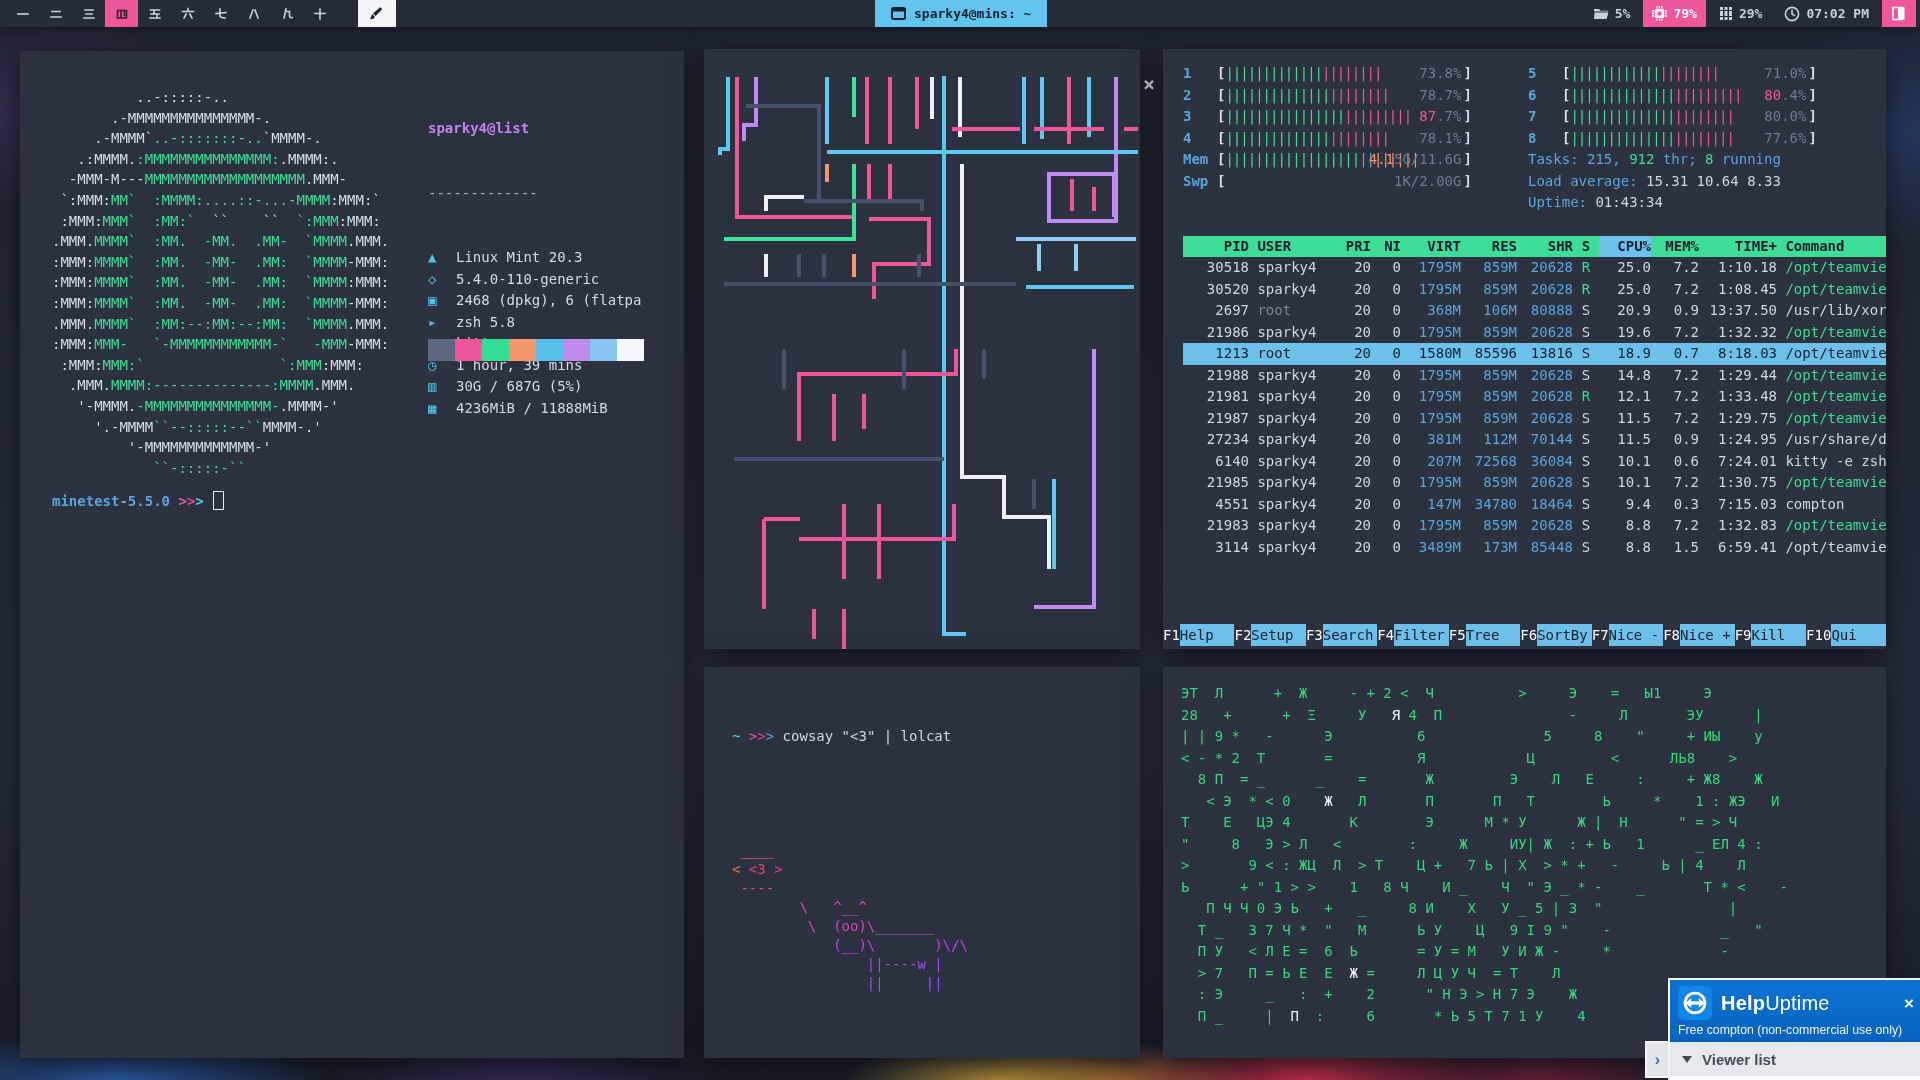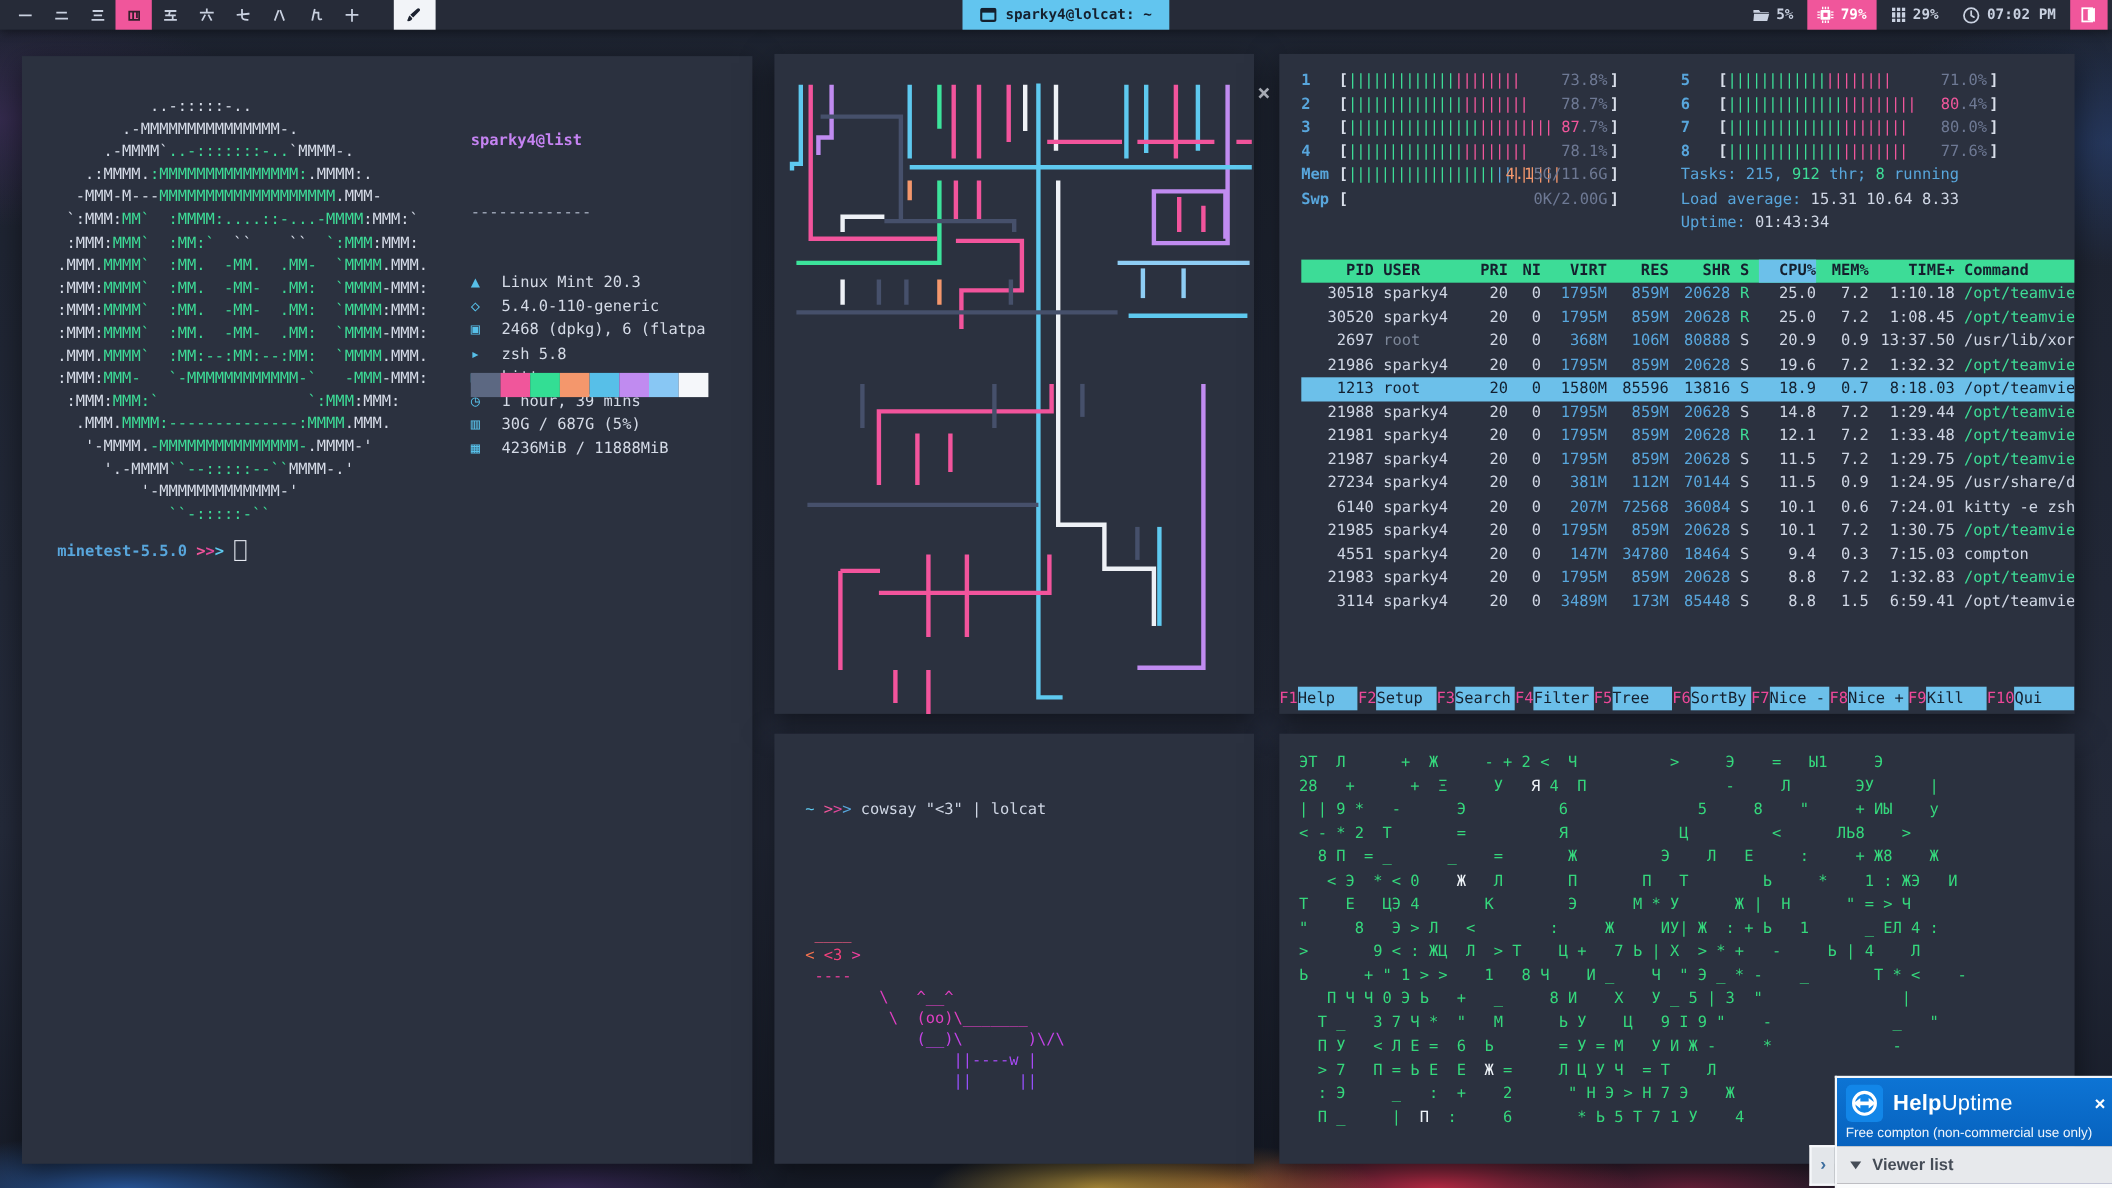--- a/index.html
+++ b/index.html
@@ -66,21 +66,21 @@
   .mpct{position:absolute;right:2px;top:0;letter-spacing:0;color:#6e7994;}
   .seg-line{line-height:21.5px;white-space:pre;}
   .ptable{margin-top:22px;width:703px;}
   .prow{display:flex;height:21.5px;line-height:21.5px;white-space:pre;}
   .prow.head{background:#3ddc97;color:#15202e;font-weight:bold;}
   .prow.head .sortcell{background:#6cc0ea;}
   .prow.hl{background:#6cc0ea;}
   .prow.hl span{color:#132030 !important;}
   .pcell{overflow:hidden;}
   .fnbar{position:absolute;left:0;bottom:3px;width:723px;display:flex;height:22px;line-height:22px;font-size:14px;white-space:pre;overflow:hidden;}
-  .fnkey{color:#ec4899;}
+  .fnkey{color:#ffffff;}
   .fnlabel{background:#6cc0ea;color:#15202e;width:63px;}
   
   .term-pad{position:absolute;left:28px;top:22px;right:8px;bottom:8px;font-size:14px;line-height:19px;white-space:pre;}
   .mtx{position:absolute;left:18px;top:16px;right:4px;bottom:4px;font-size:14px;line-height:21.5px;white-space:pre;overflow:hidden;}
   
   .tv-pop{position:absolute;left:1668px;top:978px;width:252px;height:102px;z-index:60;
     border:2px solid #f5f7fa;border-right:none;font-family:"Liberation Sans",sans-serif;}
   .tv-head{background:linear-gradient(180deg,#0d74d4,#0762be);height:62px;padding:6px 8px 0 8px;box-sizing:border-box;color:#fff;}
   .tv-row{display:flex;align-items:center;gap:9px;}
   .tv-name{font-size:20px;letter-spacing:.2px;}
@@ -158,21 +158,21 @@
     <svg width="16" height="16" viewBox="0 0 16 16">
       <path d="M2.6 13.6c1.8.4 3.1-.2 3.5-1.6l.5-1.5 6.6-6.8c.6-.6.6-1.5 0-2.1s-1.5-.6-2.1 0L4.3 8.4l-1.5.5C1.4 9.3.8 10.6 1.2 12.4z" fill="#20263200"></path>
       <path d="M10.2 1.9c.6-.6 1.6-.6 2.2 0 .6.6.6 1.6 0 2.2L6.6 10 4 7.4 10.2 1.9zM3.4 8.2 5.8 10.6c-.3 1.6-1.3 2.5-3.9 2.7-.5 0-.8-.3-.6-.8C2 11 2.3 9.4 3.4 8.2z" fill="#1c2230"></path>
     </svg>
   </div>
   <div class="task-btn">
     <svg width="15" height="13" viewBox="0 0 15 13">
       <rect x="1" y="1" width="13" height="11" rx="1.5" fill="none" stroke="#15202e" stroke-width="2"></rect>
       <rect x="1" y="1" width="13" height="3.5" fill="#15202e"></rect>
     </svg>
-    <span>sparky4@lolcat: ~</span>
+    <span>sparky4@mins: ~</span>
   </div>
   <div class="tray">
     <div class="tray-item">
       <svg width="16" height="13" viewBox="0 0 16 13">
         <path d="M1 2h5l1.4 1.8H15V4.6H1z" fill="#c9d1e0"></path>
         <path d="M1.6 5.4h13.8L13.6 12H1z" fill="#c9d1e0"></path>
       </svg>
       <span>5%</span>
     </div>
     <div class="tray-item hot">
@@ -292,21 +292,21 @@
       <polyline points="280,300 280,330" fill="none" stroke="#46506b" stroke-width="4"></polyline>
       <polyline points="80,300 80,340" fill="none" stroke="#46506b" stroke-width="4"></polyline>
       <polyline points="330,430 330,460" fill="none" stroke="#46506b" stroke-width="4"></polyline>
     </svg>
 </div>
 
 <div class="win" id="win-htop">
   <div class="htop">
     <div class="meters">
       <div class="mcol" id="htop-col-left"><div class="meter"><span class="mlabel">1</span><span class="mbr">[</span><span class="mbar"><span style="color: rgb(61, 220, 151);">|||||||||||||</span><span style="color: rgb(240, 86, 155);">||||||||</span><span class="mpct"><span style="color: rgb(110, 121, 148);">73.8%</span></span></span><span class="mbr">]</span></div><div class="meter"><span class="mlabel">2</span><span class="mbr">[</span><span class="mbar"><span style="color: rgb(61, 220, 151);">||||||||||||||</span><span style="color: rgb(240, 86, 155);">||||||||</span><span class="mpct"><span style="color: rgb(110, 121, 148);">78.7%</span></span></span><span class="mbr">]</span></div><div class="meter"><span class="mlabel">3</span><span class="mbr">[</span><span class="mbar"><span style="color: rgb(61, 220, 151);">||||||||||||||||</span><span style="color: rgb(240, 86, 155);">|||||||||</span><span class="mpct"><span style="color: rgb(240, 86, 155);">87</span><span style="color: rgb(110, 121, 148);">.7%</span></span></span><span class="mbr">]</span></div><div class="meter"><span class="mlabel">4</span><span class="mbr">[</span><span class="mbar"><span style="color: rgb(61, 220, 151);">||||||||||||||</span><span style="color: rgb(240, 86, 155);">||||||||</span><span class="mpct"><span style="color: rgb(110, 121, 148);">78.1%</span></span></span><span class="mbr">]</span></div><div class="meter"><span class="mlabel">Mem</span><span class="mbr">[</span><span class="mbar"><span style="color: rgb(61, 220, 151);">||||||||||||||||||</span><span style="color: rgb(88, 166, 220);">||</span><span style="color: rgb(244, 151, 108);">||||||</span><span class="mpct"><span style="color: rgb(244, 151, 108);">4.1</span><span style="color: rgb(110, 121, 148);">5G/11.6G</span></span></span><span class="mbr">]</span></div><div class="meter"><span class="mlabel">Swp</span><span class="mbr">[</span><span class="mbar">
-              <span class="mpct"><span style="color: rgb(110, 121, 148);">0K/2.00G</span></span>
+              <span class="mpct"><span style="color: rgb(110, 121, 148);">1K/2.00G</span></span>
             </span><span class="mbr">]</span></div></div>
       <div class="mcol" id="htop-col-right"><div class="meter"><span class="mlabel">5</span><span class="mbr">[</span><span class="mbar"><span style="color: rgb(61, 220, 151);">||||||||||||</span><span style="color: rgb(240, 86, 155);">||||||||</span><span class="mpct"><span style="color: rgb(110, 121, 148);">71.0%</span></span></span><span class="mbr">]</span></div><div class="meter"><span class="mlabel">6</span><span class="mbr">[</span><span class="mbar"><span style="color: rgb(61, 220, 151);">||||||||||||||</span><span style="color: rgb(240, 86, 155);">|||||||||</span><span class="mpct"><span style="color: rgb(240, 86, 155);">80</span><span style="color: rgb(110, 121, 148);">.4%</span></span></span><span class="mbr">]</span></div><div class="meter"><span class="mlabel">7</span><span class="mbr">[</span><span class="mbar"><span style="color: rgb(61, 220, 151);">||||||||||||||</span><span style="color: rgb(240, 86, 155);">||||||||</span><span class="mpct"><span style="color: rgb(110, 121, 148);">80.0%</span></span></span><span class="mbr">]</span></div><div class="meter"><span class="mlabel">8</span><span class="mbr">[</span><span class="mbar"><span style="color: rgb(61, 220, 151);">||||||||||||||</span><span style="color: rgb(240, 86, 155);">||||||||</span><span class="mpct"><span style="color: rgb(110, 121, 148);">77.6%</span></span></span><span class="mbr">]</span></div><div class="seg-line"><span style="color: rgb(88, 166, 220);">Tasks: 215, </span><span style="color: rgb(61, 220, 151);">912</span><span style="color: rgb(88, 166, 220);"> thr; </span><span style="color: rgb(61, 220, 151);">8</span><span style="color: rgb(88, 166, 220);"> running</span></div><div class="seg-line"><span style="color: rgb(88, 166, 220);">Load average: </span><span style="color: rgb(207, 214, 228);">15.31 10.64 8.33</span></div><div class="seg-line"><span style="color: rgb(88, 166, 220);">Uptime: </span><span style="color: rgb(207, 214, 228);">01:43:34</span></div></div>
     </div>
     <div class="ptable" id="htop-table">
         <div class="prow head"><span class="pcell" style="width: 66px; text-align: right;">  PID</span><span class="pcell" style="width: 80px; text-align: left;"> USER</span><span class="pcell" style="width: 42px; text-align: right;">PRI</span><span class="pcell" style="width: 30px; text-align: right;">NI</span><span class="pcell" style="width: 60px; text-align: right;">VIRT</span><span class="pcell" style="width: 56px; text-align: right;">RES</span><span class="pcell" style="width: 56px; text-align: right;">SHR</span><span class="pcell" style="width: 26px; text-align: center;">S</span><span class="pcell sortcell" style="width: 52px; text-align: right;">CPU%</span><span class="pcell" style="width: 48px; text-align: right;">MEM%</span><span class="pcell" style="width: 78px; text-align: right;">TIME+</span><span class="pcell" style="width: auto; flex: 1 1 0%; text-align: left;"> Command</span></div>
         <div class="prow"><span class="pcell" style="width: 66px; text-align: right; color: rgb(207, 214, 228);">30518</span><span class="pcell" style="width: 80px; text-align: left; color: rgb(207, 214, 228);"> sparky4</span><span class="pcell" style="width: 42px; text-align: right; color: rgb(207, 214, 228);">20</span><span class="pcell" style="width: 30px; text-align: right; color: rgb(207, 214, 228);">0</span><span class="pcell" style="width: 60px; text-align: right; color: rgb(88, 166, 220);">1795M</span><span class="pcell" style="width: 56px; text-align: right; color: rgb(88, 166, 220);">859M</span><span class="pcell" style="width: 56px; text-align: right; color: rgb(88, 166, 220);">20628</span><span class="pcell" style="width: 26px; text-align: center; color: rgb(61, 220, 151);">R</span><span class="pcell" style="width: 52px; text-align: right; color: rgb(207, 214, 228);">25.0</span><span class="pcell" style="width: 48px; text-align: right; color: rgb(207, 214, 228);">7.2</span><span class="pcell" style="width: 78px; text-align: right; color: rgb(207, 214, 228);">1:10.18</span><span class="pcell" style="width: auto; flex: 1 1 0%; text-align: left; color: rgb(61, 220, 151);"> /opt/teamview</span></div>
         <div class="prow"><span class="pcell" style="width: 66px; text-align: right; color: rgb(207, 214, 228);">30520</span><span class="pcell" style="width: 80px; text-align: left; color: rgb(207, 214, 228);"> sparky4</span><span class="pcell" style="width: 42px; text-align: right; color: rgb(207, 214, 228);">20</span><span class="pcell" style="width: 30px; text-align: right; color: rgb(207, 214, 228);">0</span><span class="pcell" style="width: 60px; text-align: right; color: rgb(88, 166, 220);">1795M</span><span class="pcell" style="width: 56px; text-align: right; color: rgb(88, 166, 220);">859M</span><span class="pcell" style="width: 56px; text-align: right; color: rgb(88, 166, 220);">20628</span><span class="pcell" style="width: 26px; text-align: center; color: rgb(61, 220, 151);">R</span><span class="pcell" style="width: 52px; text-align: right; color: rgb(207, 214, 228);">25.0</span><span class="pcell" style="width: 48px; text-align: right; color: rgb(207, 214, 228);">7.2</span><span class="pcell" style="width: 78px; text-align: right; color: rgb(207, 214, 228);">1:08.45</span><span class="pcell" style="width: auto; flex: 1 1 0%; text-align: left; color: rgb(61, 220, 151);"> /opt/teamview</span></div>
         <div class="prow"><span class="pcell" style="width: 66px; text-align: right; color: rgb(207, 214, 228);">2697</span><span class="pcell" style="width: 80px; text-align: left; color: rgb(124, 134, 152);"> root</span><span class="pcell" style="width: 42px; text-align: right; color: rgb(207, 214, 228);">20</span><span class="pcell" style="width: 30px; text-align: right; color: rgb(207, 214, 228);">0</span><span class="pcell" style="width: 60px; text-align: right; color: rgb(88, 166, 220);">368M</span><span class="pcell" style="width: 56px; text-align: right; color: rgb(88, 166, 220);">106M</span><span class="pcell" style="width: 56px; text-align: right; color: rgb(88, 166, 220);">80888</span><span class="pcell" style="width: 26px; text-align: center; color: rgb(207, 214, 228);">S</span><span class="pcell" style="width: 52px; text-align: right; color: rgb(207, 214, 228);">20.9</span><span class="pcell" style="width: 48px; text-align: right; color: rgb(207, 214, 228);">0.9</span><span class="pcell" style="width: 78px; text-align: right; color: rgb(207, 214, 228);">13:37.50</span><span class="pcell" style="width: auto; flex: 1 1 0%; text-align: left; color: rgb(207, 214, 228);"> /usr/lib/xorg</span></div>
         <div class="prow"><span class="pcell" style="width: 66px; text-align: right; color: rgb(207, 214, 228);">21986</span><span class="pcell" style="width: 80px; text-align: left; color: rgb(207, 214, 228);"> sparky4</span><span class="pcell" style="width: 42px; text-align: right; color: rgb(207, 214, 228);">20</span><span class="pcell" style="width: 30px; text-align: right; color: rgb(207, 214, 228);">0</span><span class="pcell" style="width: 60px; text-align: right; color: rgb(88, 166, 220);">1795M</span><span class="pcell" style="width: 56px; text-align: right; color: rgb(88, 166, 220);">859M</span><span class="pcell" style="width: 56px; text-align: right; color: rgb(88, 166, 220);">20628</span><span class="pcell" style="width: 26px; text-align: center; color: rgb(207, 214, 228);">S</span><span class="pcell" style="width: 52px; text-align: right; color: rgb(207, 214, 228);">19.6</span><span class="pcell" style="width: 48px; text-align: right; color: rgb(207, 214, 228);">7.2</span><span class="pcell" style="width: 78px; text-align: right; color: rgb(207, 214, 228);">1:32.32</span><span class="pcell" style="width: auto; flex: 1 1 0%; text-align: left; color: rgb(61, 220, 151);"> /opt/teamview</span></div>
         <div class="prow hl"><span class="pcell" style="width: 66px; text-align: right; color: rgb(207, 214, 228);">1213</span><span class="pcell" style="width: 80px; text-align: left; color: rgb(124, 134, 152);"> root</span><span class="pcell" style="width: 42px; text-align: right; color: rgb(207, 214, 228);">20</span><span class="pcell" style="width: 30px; text-align: right; color: rgb(207, 214, 228);">0</span><span class="pcell" style="width: 60px; text-align: right; color: rgb(88, 166, 220);">1580M</span><span class="pcell" style="width: 56px; text-align: right; color: rgb(88, 166, 220);">85596</span><span class="pcell" style="width: 56px; text-align: right; color: rgb(88, 166, 220);">13816</span><span class="pcell" style="width: 26px; text-align: center; color: rgb(207, 214, 228);">S</span><span class="pcell" style="width: 52px; text-align: right; color: rgb(207, 214, 228);">18.9</span><span class="pcell" style="width: 48px; text-align: right; color: rgb(207, 214, 228);">0.7</span><span class="pcell" style="width: 78px; text-align: right; color: rgb(207, 214, 228);">8:18.03</span><span class="pcell" style="width: auto; flex: 1 1 0%; text-align: left; color: rgb(207, 214, 228);"> /opt/teamview</span></div>

